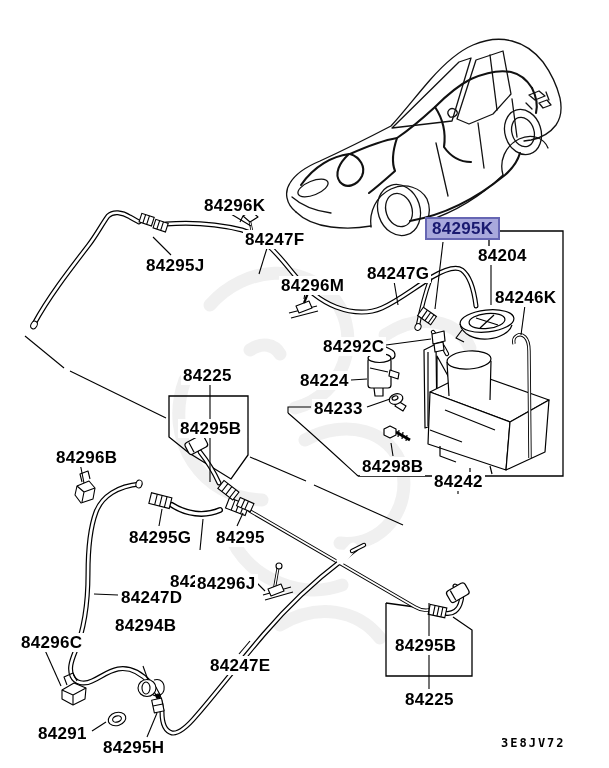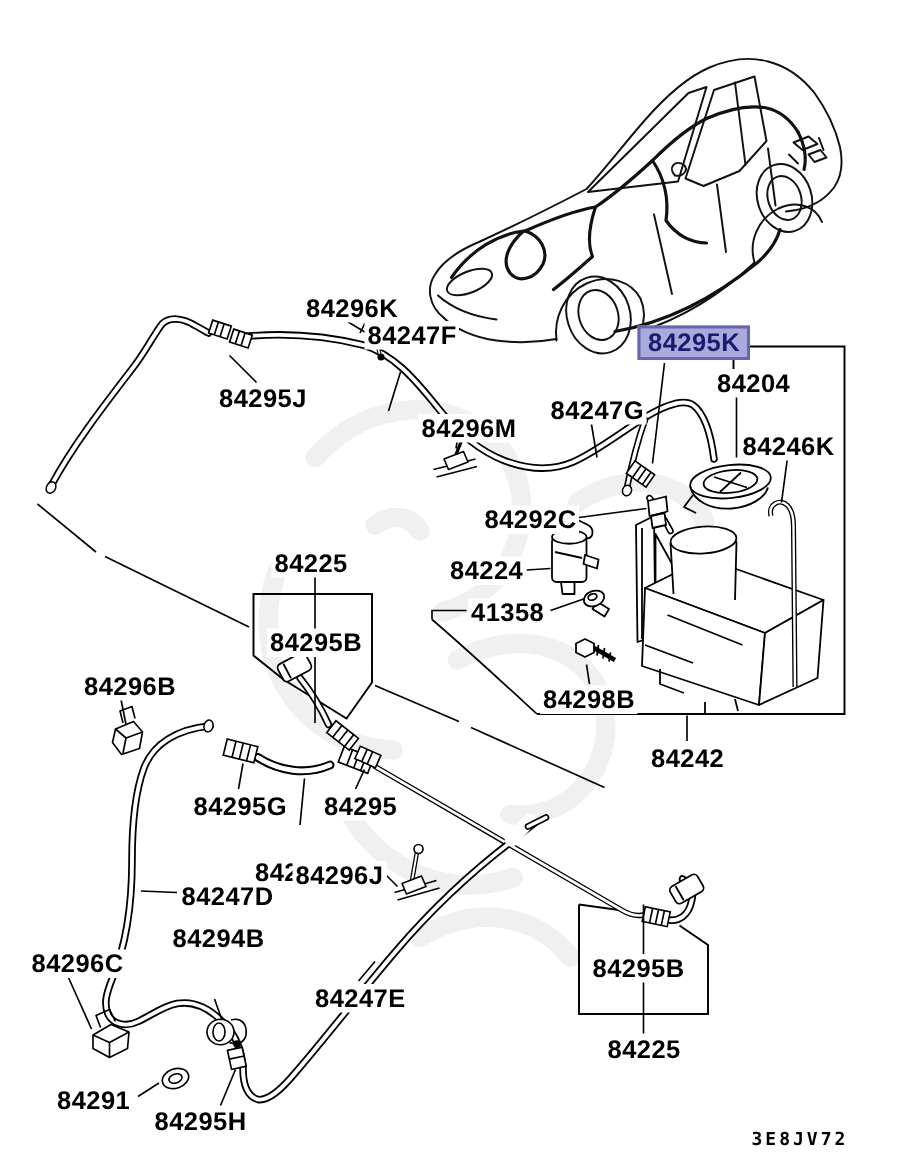--- a/index.html
+++ b/index.html
@@ -4,21 +4,21 @@
 <style>
   html,body{margin:0;padding:0;background:#fff;}
   #stage{position:relative;width:609px;height:768px;background:var(--background,#fff);
          font-family:"Liberation Sans", sans-serif;overflow:hidden;}
   #art{position:absolute;left:0;top:0;}
   .lbl{position:absolute;font-weight:700;font-size:17px;line-height:19px;color:#000;
        background:#fff;padding:0 2px;white-space:nowrap;letter-spacing:0.3px;}
   .lbl.hl{background:var(--highlight_bg,#a9a9dc);color:var(--highlight_text,#1a1a70);
           border:2px solid var(--highlight_border,#6666b3);padding:0 5px;margin-left:18px;}
   .code{position:absolute;left:501px;top:736px;font-weight:700;font-size:12px;
-        letter-spacing:2px;color:#000;font-family:"DejaVu Sans Mono", monospace;margin-top:16px;}
+        letter-spacing:2px;color:#000;font-family:"DejaVu Sans Mono", monospace;}
 </style>
 </head>
 <body>
 
 <div id="stage">
 
 <svg id="art" width="609" height="768" viewBox="0 0 609 768">
 
   <g stroke="#e4e4e4" fill="none" stroke-width="13" stroke-linecap="round" opacity="0.55">
     <path d="M 210,305 C 245,265 305,262 335,300 C 362,336 345,395 295,408"></path>
@@ -312,32 +312,32 @@
     <path d="M 44,648 L 61,686"></path>
     <path d="M 143,666 L 148,680"></path>
     <path d="M 239,654 L 250,641"></path>
     <path d="M 92,731 L 106,722"></path>
     <path d="M 147,737 L 157,713"></path>
     <path d="M 429,603 L 429,689"></path>
   </g>
 </svg>
 
   <div class="lbl" style="left:202px;top:196px">84296K</div>
-  <div class="lbl" style="left:243px;top:214px">84247F</div>
+  <div class="lbl" style="left:243px;top:230px">84247F</div>
   <div class="lbl" style="left:144px;top:256px">84295J</div>
   <div class="lbl" style="left:279px;top:276px">84296M</div>
   <div class="lbl" style="left:365px;top:264px">84247G</div>
   <div class="lbl hl" style="left:407px;top:217px">84295K</div>
   <div class="lbl" style="left:476px;top:246px">84204</div>
   <div class="lbl" style="left:493px;top:288px">84246K</div>
   <div class="lbl" style="left:321px;top:337px">84292C</div>
   <div class="lbl" style="left:298px;top:371px">84224</div>
-  <div class="lbl" style="left:312px;top:399px">41358</div>
+  <div class="lbl" style="left:312px;top:399px">84233</div>
   <div class="lbl" style="left:360px;top:457px">84298B</div>
-  <div class="lbl" style="left:432px;top:496px">84242</div>
+  <div class="lbl" style="left:432px;top:472px">84242</div>
   <div class="lbl" style="left:181px;top:366px">84225</div>
   <div class="lbl" style="left:178px;top:419px">84295B</div>
   <div class="lbl" style="left:54px;top:448px">84296B</div>
   <div class="lbl" style="left:127px;top:528px">84295G</div>
   <div class="lbl" style="left:214px;top:528px">84295</div>
   <div class="lbl" style="left:168px;top:572px">84247C</div>
   <div class="lbl" style="left:195px;top:574px">84296J</div>
   <div class="lbl" style="left:119px;top:588px">84247D</div>
   <div class="lbl" style="left:19px;top:633px">84296C</div>
   <div class="lbl" style="left:113px;top:616px">84294B</div>

